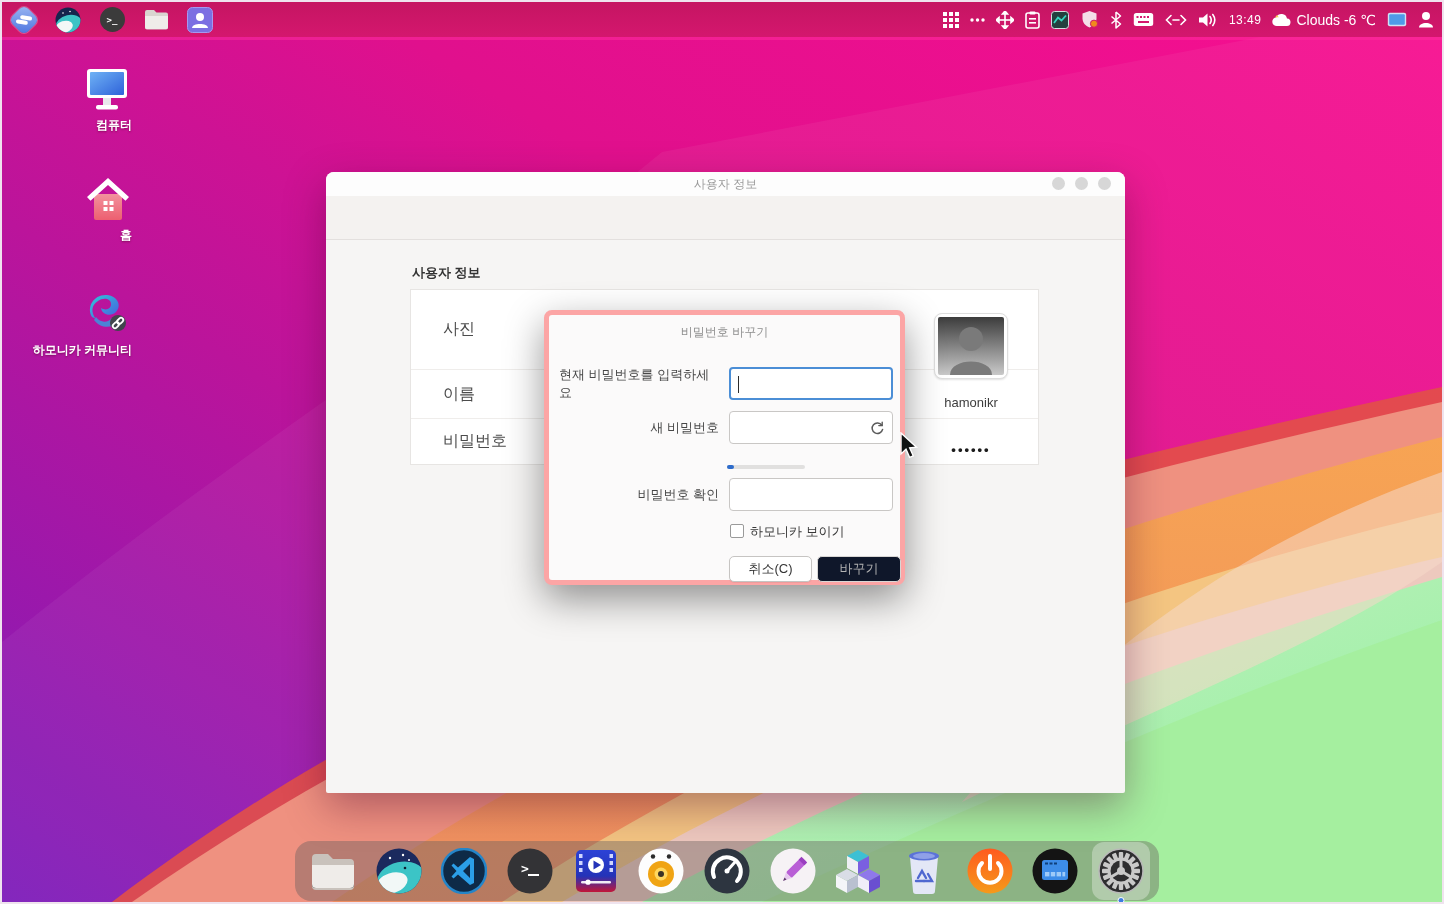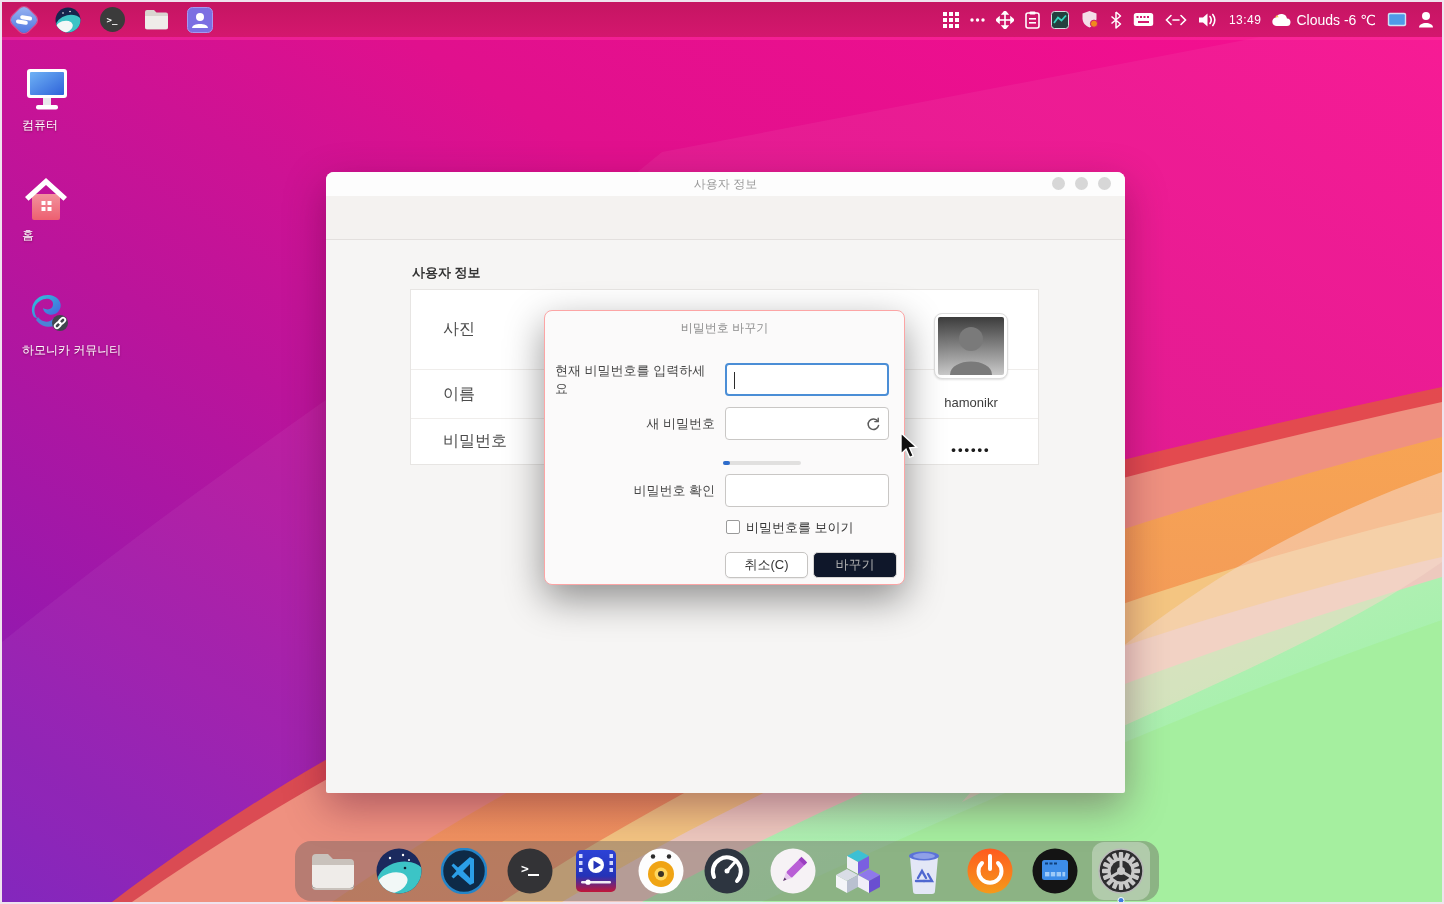--- a/index.html
+++ b/index.html
@@ -22,21 +22,21 @@
   .circ-term { width:25px; height:25px; border-radius:50%; background:#3b3b3b; color:#fff;
                font-family:"DejaVu Sans Mono",monospace; font-size:9px; font-weight:bold;
                display:flex; align-items:center; justify-content:center; }
   .panel-right { display:flex; align-items:center; gap:11px; color:#fff; }
   .tray-ic { display:flex; align-items:center; justify-content:center; cursor:pointer; }
   .clock { font-size:12px; letter-spacing:.5px; }
   .weather { display:flex; align-items:center; gap:4px; font-size:14px; cursor:pointer; }
 
   
   .desktop-icons { position:absolute; left:20px; top:64px; width:110px; z-index:5; }
-  .dicon { display:flex; flex-direction:column; align-items:flex-start; gap:6px; margin-bottom:44px; cursor:pointer; }
+  .dicon { display:flex; flex-direction:column; align-items:flex-end; gap:6px; margin-bottom:44px; cursor:pointer;font-weight:bold; }
   .dicon .lbl { color:#fff; font-size:12px; text-shadow:0 1px 2px rgba(80,0,40,.55); text-align:center; line-height:1.2; }
 
   
   .win { position:absolute; left:324px; top:170px; width:799px; height:621px; z-index:10;
          background:#f6f5f4; border-radius:8px 8px 2px 2px; box-shadow:0 14px 40px rgba(70,0,45,.38); }
   .win-titlebar { position:absolute; top:0; left:0; right:0; height:24px; background:#fdfdfd;
                   border-radius:8px 8px 0 0; display:flex; align-items:center; justify-content:center; }
   .win-title { font-size:12px; color:#9a9a9a; }
   .win-controls { position:absolute; right:14px; top:5px; display:flex; gap:10px; }
   .win-dot { width:13px; height:13px; border-radius:50%; background:#d7d7d7; cursor:pointer; }
@@ -47,21 +47,21 @@
   .crow:last-child { border-bottom:none; }
   .crow .rlabel { padding-left:32px; font-size:16px; color:#4c4c4c; }
   .rvalue-col { position:absolute; left:470px; width:180px; display:flex; justify-content:center; align-items:center;margin-top:16px; }
   .avatar-frame { width:74px; height:66px; background:#fff; border:1px solid #dedede; border-radius:8px; padding:3px;
                   box-shadow:0 1px 2px rgba(0,0,0,.12); cursor:pointer; }
   .name-val { font-size:13px; color:#3d3d3d; cursor:pointer; }
   .pw-val { font-size:13px; font-weight:bold; letter-spacing:2px; color:#1c1c1c; cursor:pointer; }
 
   
   .dialog { position:absolute; left:542px; top:308px; width:361px; height:275px; z-index:20;
-            background:#fbfafa; border:1px solid #fca5a5; border-radius:8px;
+            background:#fbfafa; border:5px solid #fca5a5; border-radius:8px;
             box-shadow:0 14px 38px rgba(0,0,0,.42); }
   .dlg-title { position:absolute; top:9px; left:0; right:0; text-align:center; font-size:12px; color:#8d8d8d; }
   .dlg-label { position:absolute; left:10px; width:160px; height:34px; display:flex; align-items:center;
                justify-content:flex-end; font-size:13px; color:#474747; }
   .dlg-input { position:absolute; left:180px; width:164px; height:33px; background:#fff;
                border:1px solid #c9c7c5; border-radius:4px; }
   .dlg-input.focused { border:2px solid #4b8ed6; }
   .caret { position:absolute; left:7px; top:7px; width:1px; height:17px; background:#2b2b2b; }
   .gen-ic { position:absolute; right:7px; top:8px; cursor:pointer; }
   .strength { position:absolute; left:178px; top:150px; width:78px; height:4px; background:#e1e0df; border-radius:2px; }
@@ -394,21 +394,21 @@
     </div>
 
     <div class="strength">
       <div class="fill"></div>
     </div>
 
     <div class="dlg-label" style="top:163px;">비밀번호 확인</div>
     <div class="dlg-input" style="top:163px;"></div>
 
     <div class="chkbox"></div>
-    <div class="chklabel">비밀번호를 보이기</div>
+    <div class="chklabel">하모니카 보이기</div>
 
     <div class="dlg-btn btn-cancel">취소(C)</div>
     <div class="dlg-btn btn-change">바꾸기</div>
   </div>
 
   <div class="dock">
     <div class="dock-item">
       <svg width="46" height="38" viewBox="0 0 46 38">
         <path d="M2,6 a4,4 0 0 1 4,-4 h12 l5,5 h17 a4,4 0 0 1 4,4 v23 a4,4 0 0 1 -4,4 h-34 a4,4 0 0 1 -4,-4 Z" fill="#c9c2bc"></path>
         <path d="M2,13 h42 v19 a4,4 0 0 1 -4,4 h-34 a4,4 0 0 1 -4,-4 Z" fill="#efeceা" opacity="0.98"></path>

